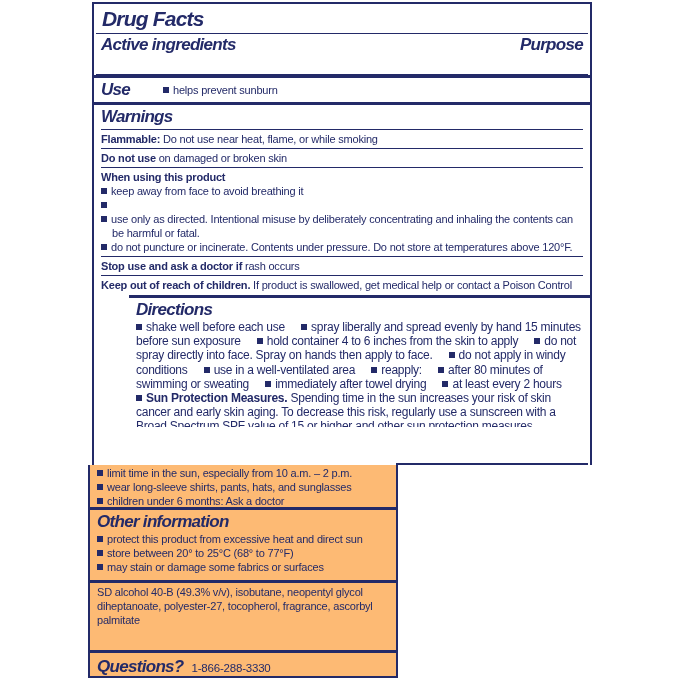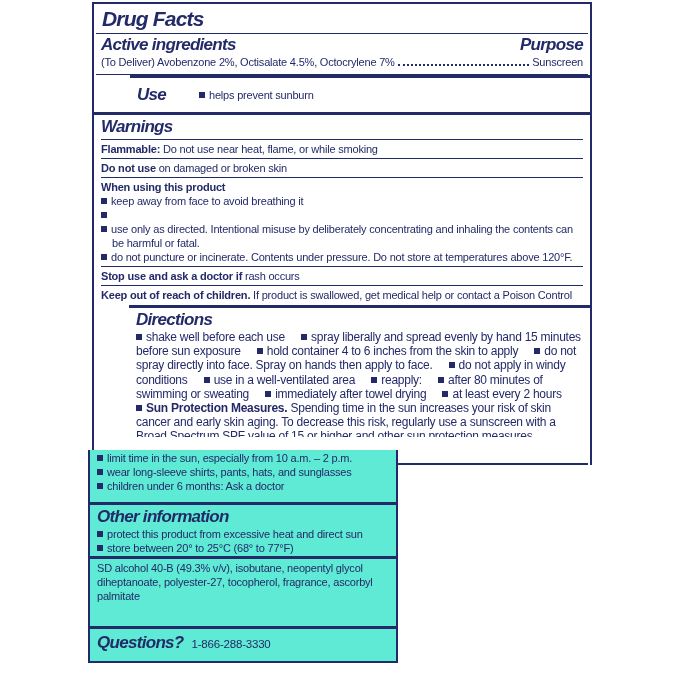--- a/index.html
+++ b/index.html
@@ -6,76 +6,71 @@
   body{
     width:679px;height:679px;background:#ffffff;position:relative;
     font-family:"Liberation Sans", sans-serif;color:#232a68;
     -webkit-font-smoothing:antialiased;
   }
   .panel-top{
     position:absolute;left:92px;top:2px;width:500px;height:463px;
     border:2px solid #232a68;border-bottom:none;box-sizing:border-box;background:#fff;
   }
   .panel-bottom{
-    position:absolute;left:88px;top:450px;width:310px;height:213px;
-    border:2px solid #232a68;border-top:none;box-sizing:border-box;background:#5eead4;
+    position:absolute;left:88px;top:465px;width:310px;height:213px;
+    border:2px solid #232a68;border-top:none;box-sizing:border-box;background:#fdba74;
   }
   .step-line{position:absolute;left:396px;top:463px;width:192px;height:2px;background:#232a68;}
 
   .sec{box-sizing:border-box;padding:2px 7px;overflow:hidden;}
   .thick-top{border-top:3px solid #232a68;}
   .rule{border-top:1.5px solid #232a68;margin:0 2px;height:0;}
   .rule-in{border-top:1.5px solid #232a68;margin:2px 0;height:0;}
 
   .h{font-style:italic;font-weight:bold;font-size:17px;line-height:20px;letter-spacing:-0.7px;}
   .h-big{font-style:italic;font-weight:bold;font-size:21px;line-height:24px;letter-spacing:-0.8px;}
   .txt{font-size:11px;line-height:14px;letter-spacing:-0.2px;}
   b{font-weight:bold;}
 
   .s-drugfacts{height:29px;padding:3px 8px 0;box-sizing:border-box;}
   .s-active{height:40px;padding:1px 7px 0;box-sizing:border-box;}
   .active-head{display:flex;justify-content:space-between;align-items:baseline;}
   .ing-row{display:flex;align-items:flex-end;font-size:11px;line-height:14px;letter-spacing:-0.2px;}
   .ing-left{white-space:nowrap;}
   .leader{flex:1;border-bottom:2px dotted #232a68;margin:0 3px 3px 3px;height:8px;}
-  .s-use{height:37px;display:flex;align-items:center;box-sizing:border-box;padding:0 7px;margin-left:36px;}
+  .s-use{height:27px;display:flex;align-items:center;box-sizing:border-box;padding:0 7px;}
   .use-head{width:62px;}
   .s-warnings{height:193px;box-sizing:border-box;}
   .s-directions{height:132px;box-sizing:border-box;margin-left:35px;}
 
   .sq{display:inline-block;width:6px;height:6px;background:#232a68;margin-right:4px;vertical-align:1px;}
   .bline{padding-left:11px;text-indent:-11px;}
   .dli{margin-right:13px;}
   .dpar{font-size:12px;line-height:14.2px;letter-spacing:-0.25px;}
 
   .s-dirbullets{height:42px;box-sizing:border-box;padding:1px 7px;}
-  .s-other{height:54px;box-sizing:border-box;margin-top:10px;}
+  .s-other{height:73px;box-sizing:border-box;}
   .s-inactive{height:70px;box-sizing:border-box;}
   .s-questions{height:26px;box-sizing:border-box;display:flex;align-items:baseline;padding:4px 7px;}
   .phone{font-size:11.5px;letter-spacing:-0.2px;margin-left:8px;}
 </style>
 </head>
 <body>
 
 <div class="panel-top">
 
   <div class="sec s-drugfacts">
     <div class="h-big">Drug Facts</div>
   </div>
   <div class="rule"></div>
 
   <div class="sec s-active">
     <div class="active-head">
       <span class="h">Active ingredients</span>
       <span class="h">Purpose</span>
-    </div>
-    <div class="ing-row">
-      <span class="ing-left">(To Deliver) Avobenzone 2%, Octisalate 4.5%, Octocrylene 7%</span>
-      <span class="leader"></span>
-      <span>Sunscreen</span>
     </div>
   </div>
   <div class="rule"></div>
 
   <div class="s-use thick-top">
     <span class="h use-head">Use</span>
     <span class="txt"><span class="sq"></span><span>helps prevent sunburn</span></span>
   </div>
 
   <div class="sec s-warnings thick-top">

